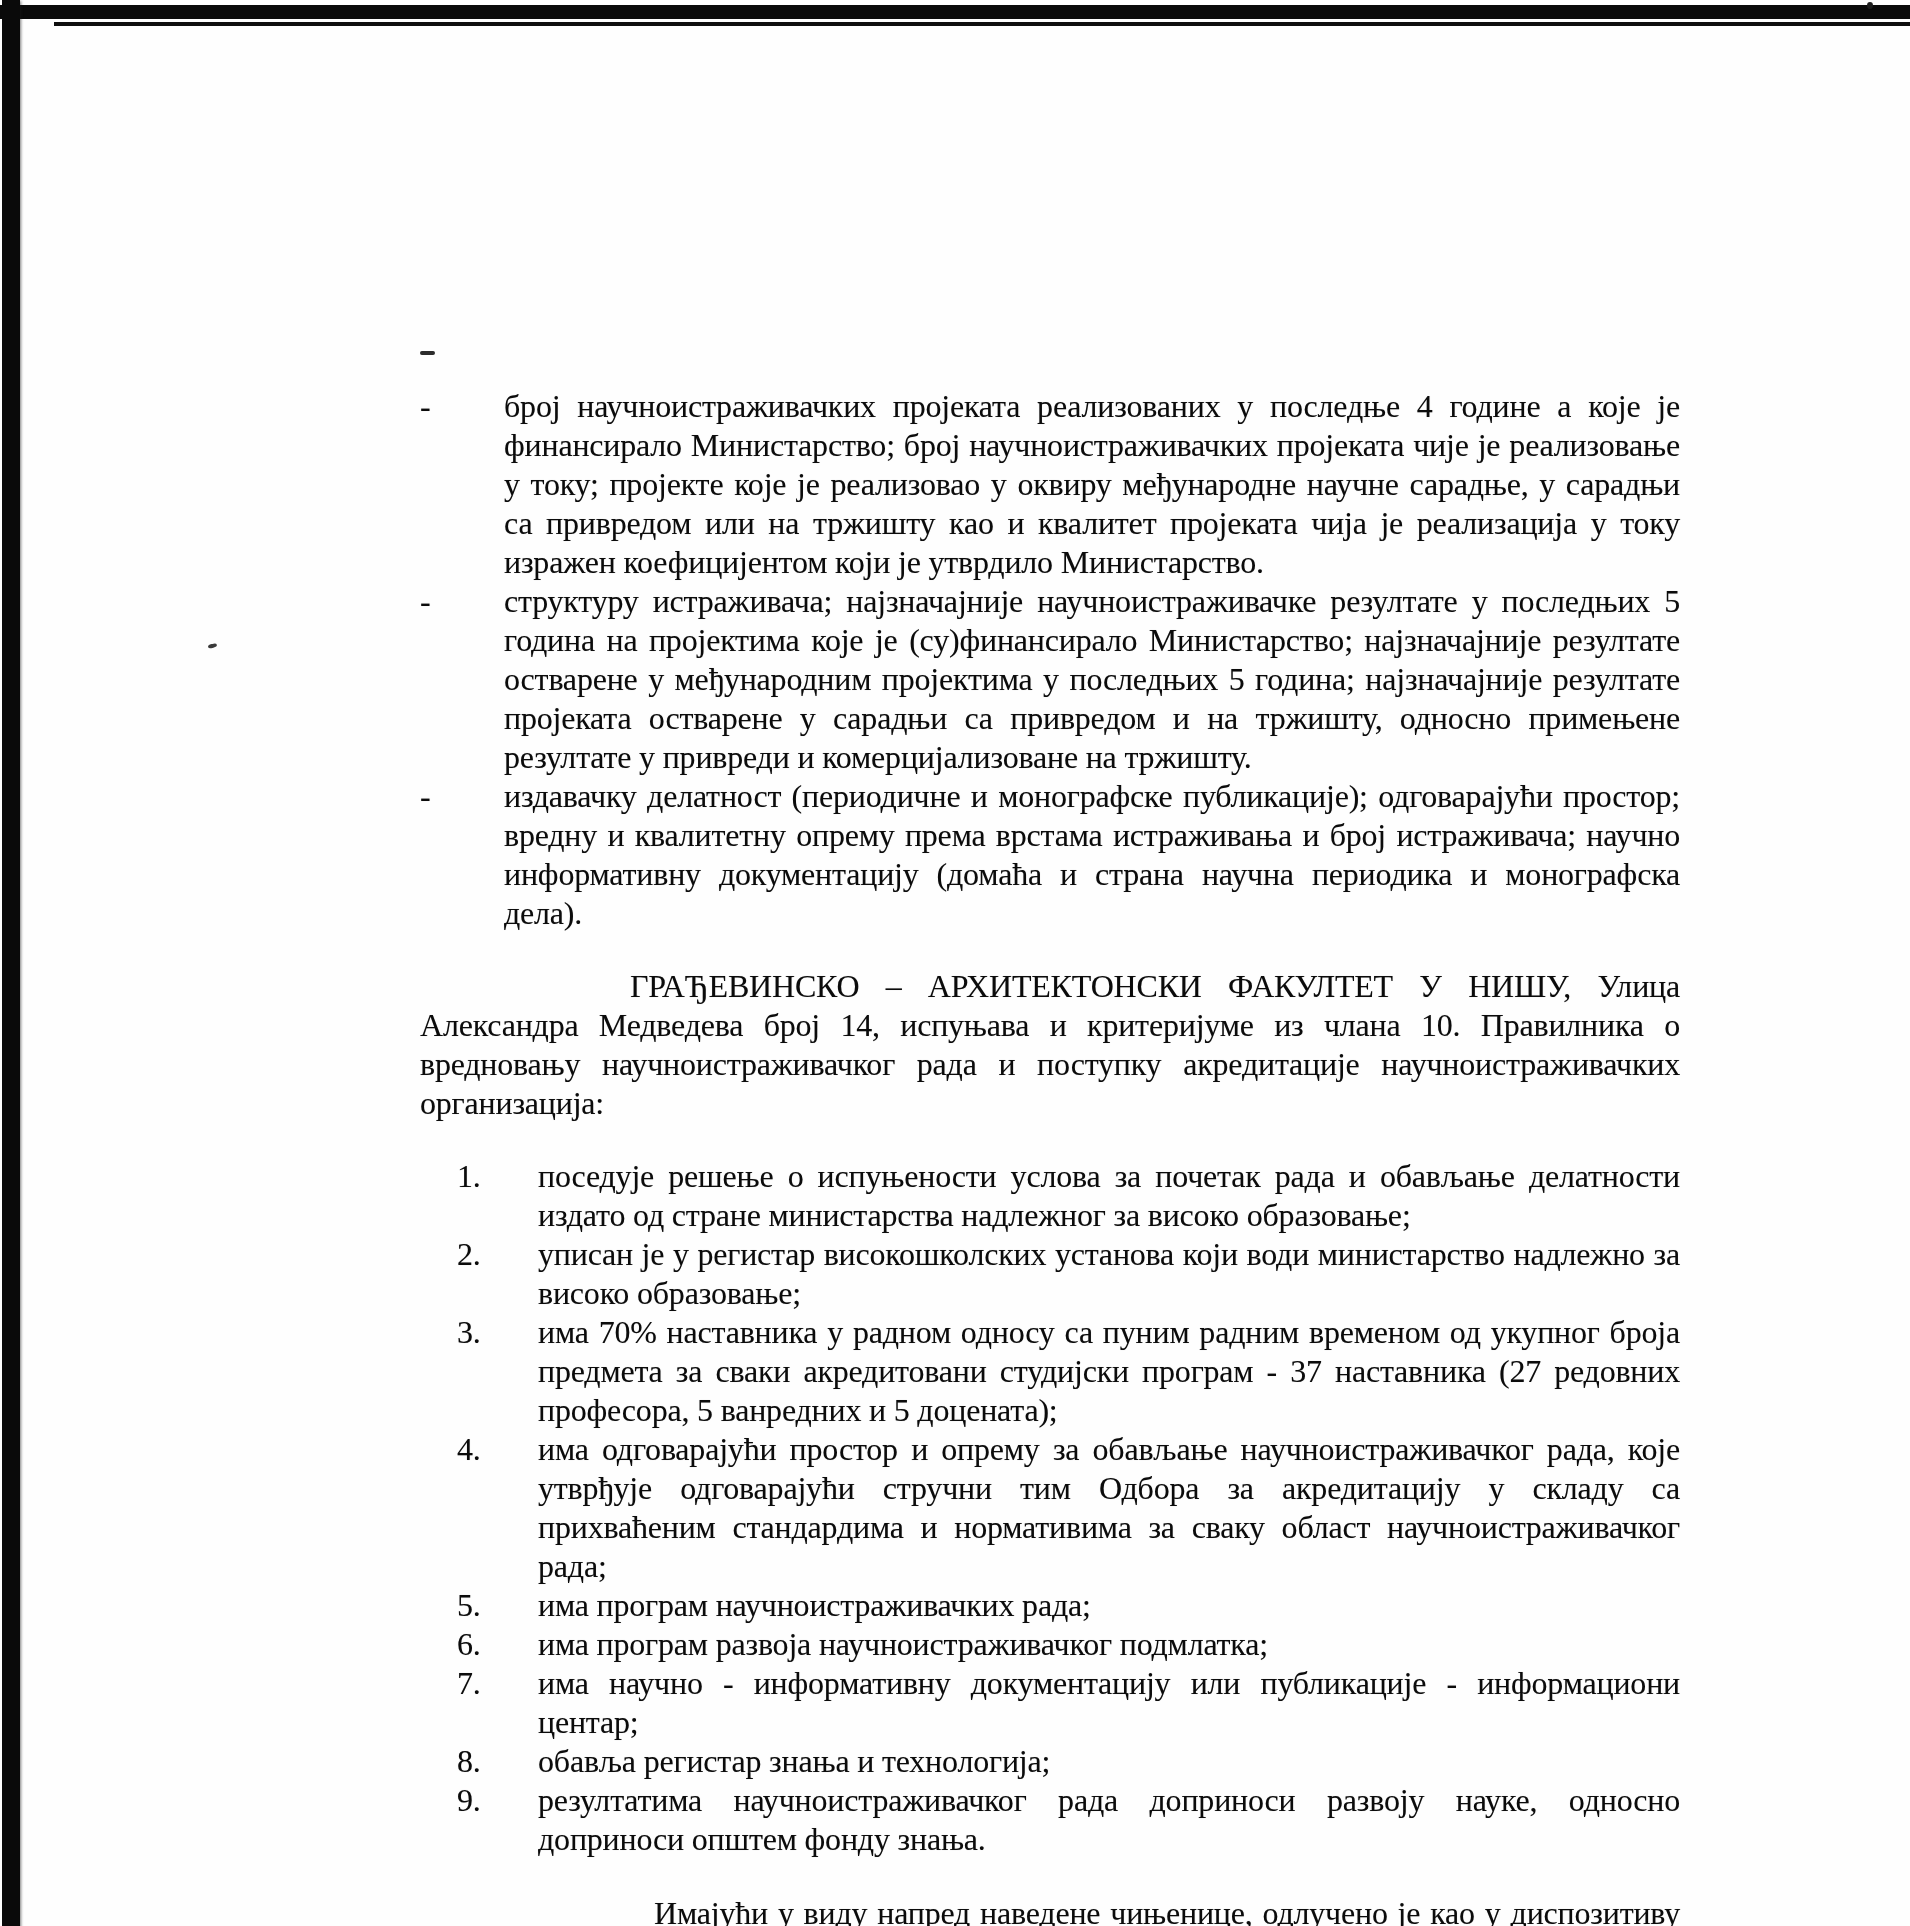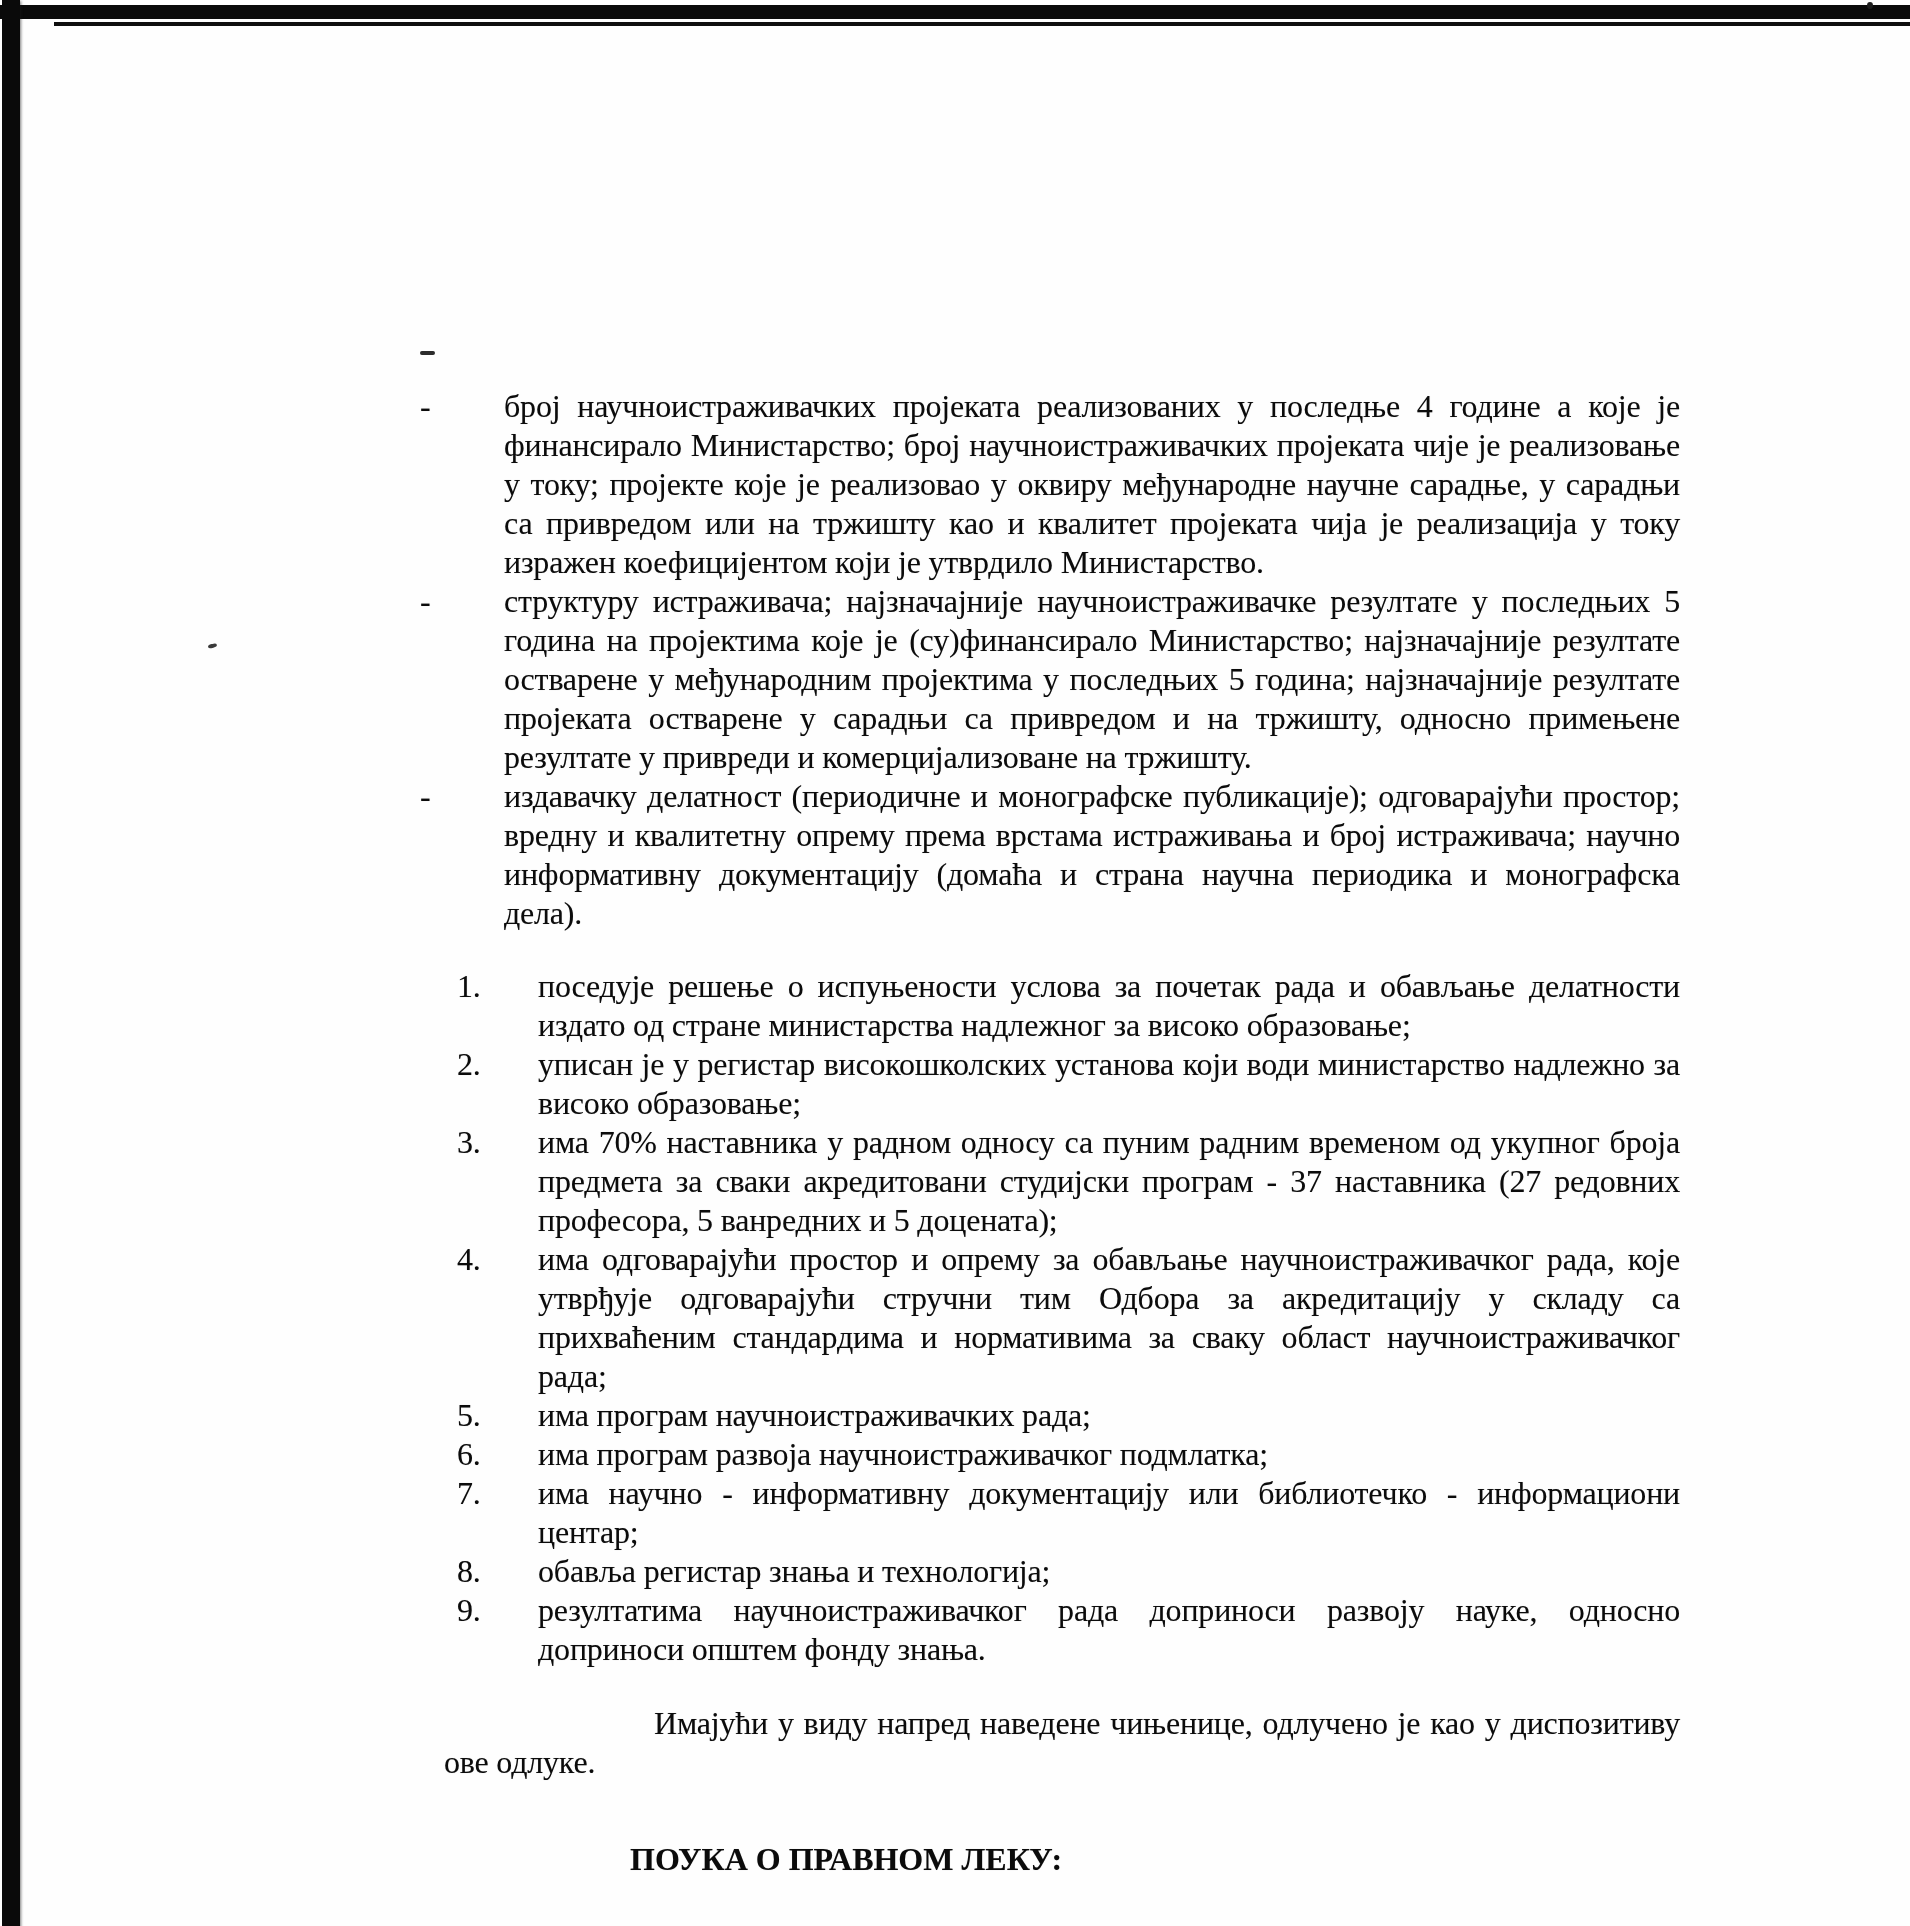--- a/index.html
+++ b/index.html
@@ -53,20 +53,21 @@
     </div>
     <div class="brow">
       <span class="bdash">-</span>
       <span class="btext">структуру истраживача; најзначајније научноистраживачке резултате у последњих 5 година на пројектима које је (су)финансирало Министарство; најзначајније резултате остварене у међународним пројектима у последњих 5 година; најзначајније резултате пројеката остварене у сарадњи са привредом и на тржишту, односно примењене резултате у привреди и комерцијализоване на тржишту.</span>
     </div>
     <div class="brow">
       <span class="bdash">-</span>
       <span class="btext">издавачку делатност (периодичне и монографске публикације); одговарајући простор; вредну и квалитетну опрему према врстама истраживања и број истраживача; научно информативну документацију (домаћа и страна  научна периодика и монографска дела).</span>
     </div>
 
+    <p class="intro" style="margin-bottom:0;">ГРАЂЕВИНСКО – АРХИТЕКТОНСКИ ФАКУЛТЕТ  У НИШУ, Улица Александра Медведева број 14, испуњава и критеријуме из члана 10. Правилника о вредновању научноистраживачког рада и поступку акредитације научноистраживачких организација:</p>
 
     <div class="nlist">
       <div class="nrow">
         <span class="nnum">1.</span>
         <span class="ntext">поседује решење о испуњености услова за почетак рада и обављање делатности издато од стране министарства надлежног за високо образовање;</span>
       </div>
       <div class="nrow">
         <span class="nnum">2.</span>
         <span class="ntext">уписан је у регистар високошколских установа који води министарство надлежно за високо образовање;</span>
       </div>
@@ -81,21 +82,21 @@
       <div class="nrow">
         <span class="nnum">5.</span>
         <span class="ntext">има програм научноистраживачких рада;</span>
       </div>
       <div class="nrow">
         <span class="nnum">6.</span>
         <span class="ntext">има програм развоја научноистраживачког подмлатка;</span>
       </div>
       <div class="nrow">
         <span class="nnum">7.</span>
-        <span class="ntext">има научно - информативну документацију или библиотечко - информациони центар;</span>
+        <span class="ntext">има научно - информативну документацију или публикације - информациони центар;</span>
       </div>
       <div class="nrow">
         <span class="nnum">8.</span>
         <span class="ntext">обавља регистар знања и технологија;</span>
       </div>
       <div class="nrow">
         <span class="nnum">9.</span>
         <span class="ntext">резултатима научноистраживачког рада доприноси развоју науке, односно доприноси општем фонду знања.</span>
       </div>
     </div>

